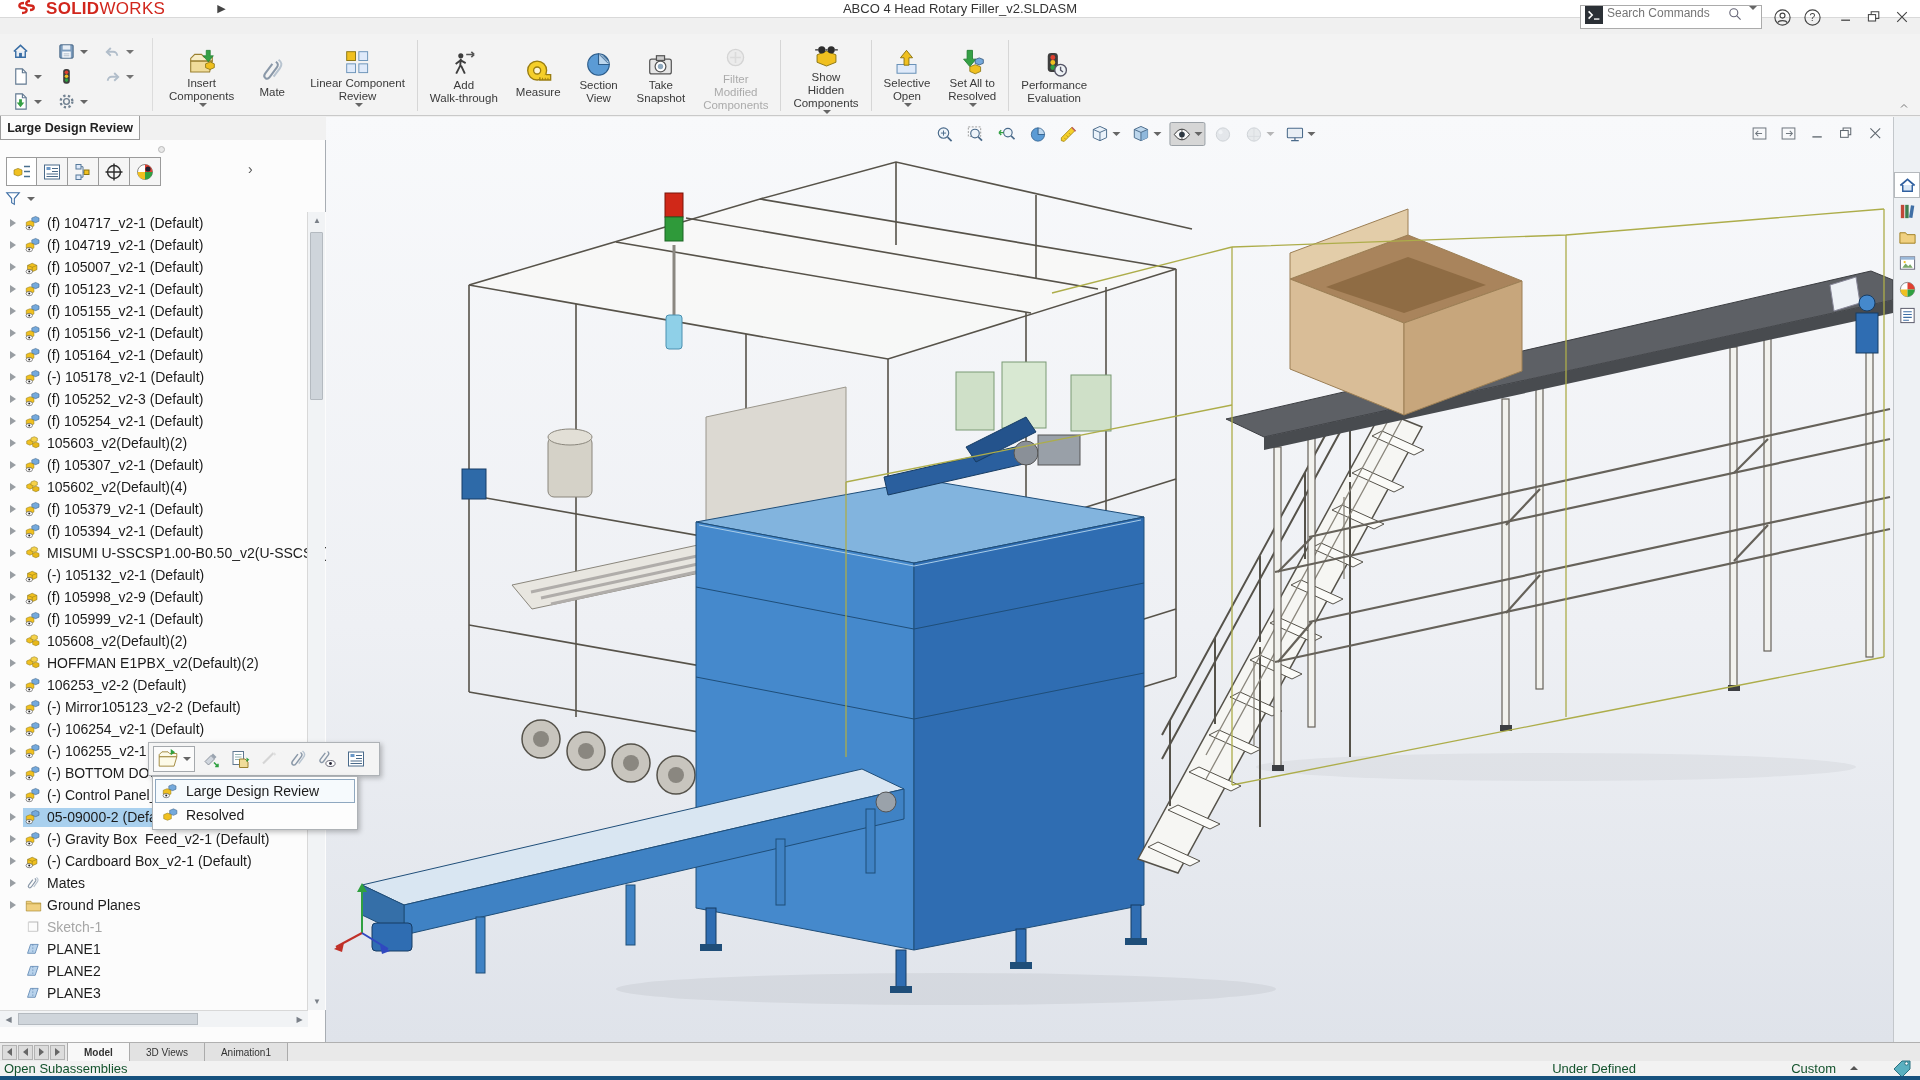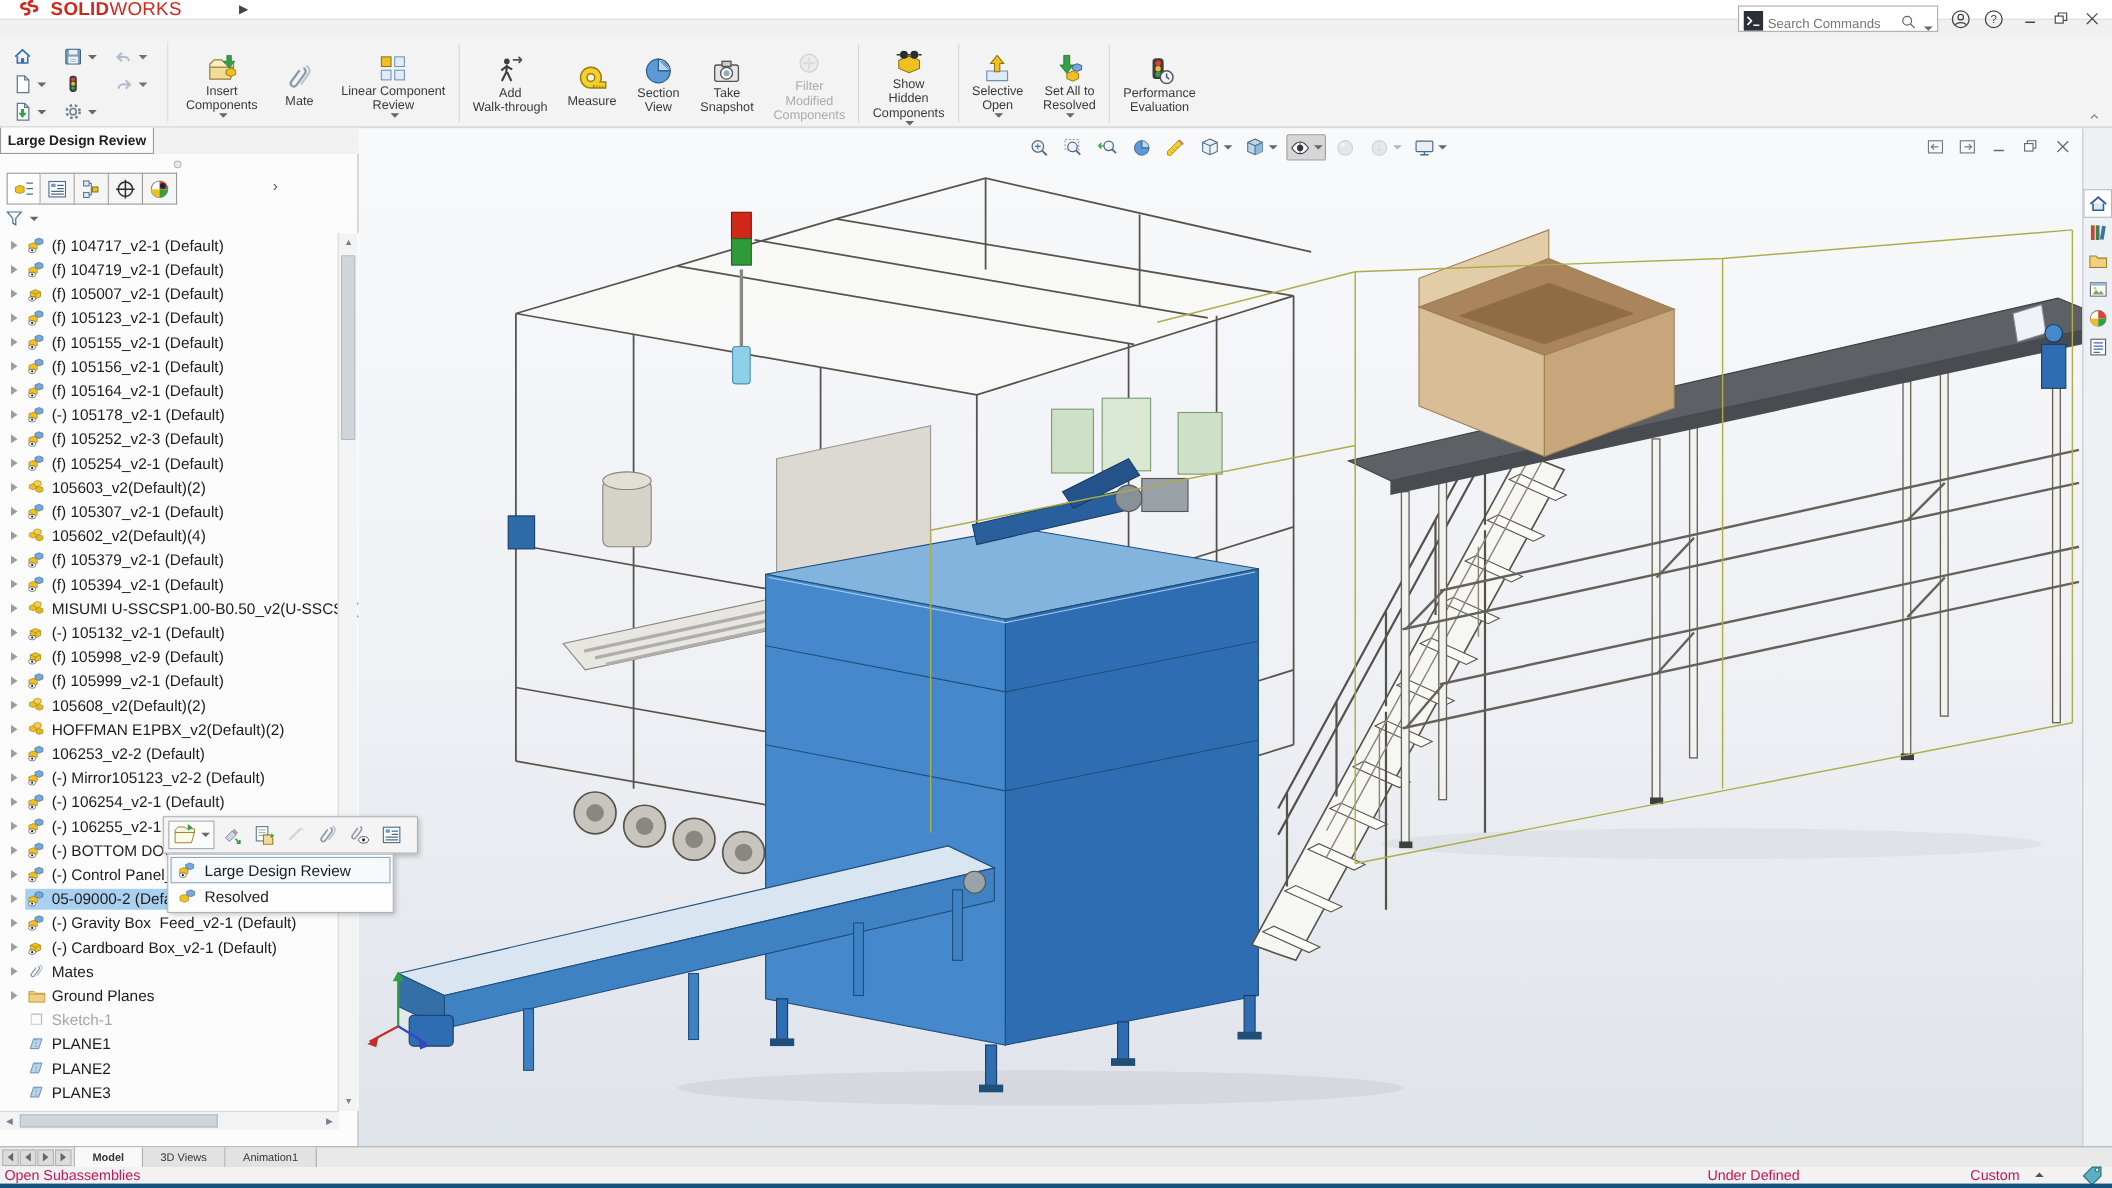--- a/index.html
+++ b/index.html
@@ -6,21 +6,21 @@
 body{width:1920px;height:1080px;position:relative;overflow:hidden;background:#f0f0f0;color:#222;font-size:13px}
 .dd{display:inline-block;width:0;height:0;border-left:4px solid transparent;border-right:4px solid transparent;border-top:4px solid #666;vertical-align:middle;margin-left:2px}
 .ddup{display:inline-block;width:0;height:0;border-left:4px solid transparent;border-right:4px solid transparent;border-bottom:4px solid #555;vertical-align:middle}
 
 .titlebar{position:absolute;left:0;top:0;right:0;height:18px;background:#fff;border-bottom:1px solid #d9d9d9;display:flex;align-items:center}
 .logo{display:flex;align-items:center;gap:6px;padding-left:14px}
 .logo-text{font-size:17px;color:#d1261c;letter-spacing:.3px}
 .logo-text b{font-weight:bold}
 .flyout{margin-left:46px;color:#444;font-size:11px}
 .doc-title{position:absolute;left:0;right:0;text-align:center;font-size:13px;color:#333;pointer-events:none}
-.search-box{position:absolute;right:158px;top:5px;width:182px;height:24px;border:1px solid #ababab;background:#fff;display:flex;align-items:flex-end;padding:0 4px;gap:4px}
+.search-box{position:absolute;right:158px;top:5px;width:182px;height:24px;border:1px solid #ababab;background:#fff;display:flex;align-items:flex-start;padding:0 4px;gap:4px}
 .search-box input{border:none;outline:none;flex:1;font-size:12px;color:#555;min-width:10px;background:transparent}
 .tb-ic{position:absolute;top:7px;width:20px;height:20px;display:flex;align-items:center;justify-content:center;cursor:pointer}
 
 .ribbon{position:abs;position:absolute;left:0;top:34px;right:0;height:82px;background:#f3f3f3;border-bottom:1px solid #c9c9c9}
 .qa{position:absolute;left:8px;top:5px;display:grid;grid-template-columns:46px 46px 46px;grid-auto-rows:25px}
 .qa-btn{display:flex;align-items:center;gap:2px;padding:1px 3px;border-radius:2px;cursor:pointer}
 .qa-btn.dis{opacity:.9}
 .rsepmain{position:absolute;left:152px;top:4px;bottom:4px;width:1px;background:#dcdcdc}
 .rbtns{position:absolute;left:160px;top:2px;bottom:0;display:flex;align-items:center}
 .rbtn{display:flex;flex-direction:column;align-items:center;padding:3px 9px 0 9px;min-width:58px;cursor:pointer;border-radius:2px}
@@ -79,41 +79,42 @@
 .tp-stack{position:absolute;top:55px;left:0}
 
 .doctabs{position:absolute;left:0;top:1042px;right:0;height:19px;background:#e9e9e9;border-top:1px solid #b0b0b0;display:flex;align-items:stretch}
 .tnav{display:flex;align-items:center;gap:1px;padding:0 2px}
 .tnav>div{width:15px;height:15px;background:#dcdcdc;border:1px solid #b3b3b3;display:flex;align-items:center;justify-content:center;cursor:pointer}
 .tnav .tg{width:0;height:0;border-top:4px solid transparent;border-bottom:4px solid transparent}
 .tgl{border-right:5px solid #666}.tgr{border-left:5px solid #666}
 .dtab{padding:0 16px;display:flex;align-items:center;font-size:10px;color:#333;background:#e2e2e2;border-right:1px solid #ababab;cursor:pointer}
 .dtab.active{background:#f8f8f8;font-weight:bold;border-left:1px solid #ababab}
 
-.statusbar{position:absolute;left:0;top:1061px;right:0;height:15px;background:#f2f2f2;font-size:13px;color:#be185d}
+.statusbar{position:absolute;left:0;top:1061px;right:0;height:15px;background:#f2f2f2;font-size:13px;color:#14532d}
 .status-left{position:absolute;left:4px;top:0}
 .status-state{position:absolute;right:284px;top:0}
 .status-unit{position:absolute;right:84px;top:0}
 .status-ddup{position:absolute;right:62px;top:5px}
 .status-tag{position:absolute;right:8px;top:-3px}
 .bluestrip{position:absolute;left:0;top:1076px;right:0;height:4px;background:#17527e}
 svg{display:block}
 </style>
 </head>
 <body>
 
 <div class="titlebar">
   <div class="logo">
     <svg width="26" height="20" viewBox="0 0 26 20">
       <path d="M16 2c-5 0-5 4.5 0 4.5S21 11 16 11" fill="none" stroke="#d1261c" stroke-width="2.4"></path>
       <path d="M10 4C4 4 4 9 9 9s5 5-1 5" fill="none" stroke="#d1261c" stroke-width="2.4"></path>
     </svg>
     <span class="logo-text"><b>SOLID</b><span>WORKS</span></span>
     <span class="flyout">▶</span>
   </div>
+  <div class="doc-title">ABCO 4 Head Rotary Filler_v2.SLDASM</div>
   <div class="search-box">
     <svg width="18" height="18" viewBox="0 0 20 20">
         <rect width="20" height="20" fill="#2b3036"></rect>
         <path d="M4 6l4 4-4 4" stroke="#fff" stroke-width="1.7" fill="none"></path>
         <path d="M10 14.5h6" stroke="#fff" stroke-width="1.5"></path>
       </svg>
     <input readonly="" placeholder="Search Commands" style="">
     <svg width="16" height="16" viewBox="0 0 20 20">
         <circle cx="8.5" cy="8.5" r="5" fill="none" stroke="#667" stroke-width="1.4"></circle>
         <path d="M12.3 12.3L17 17" stroke="#667" stroke-width="1.4"></path>

